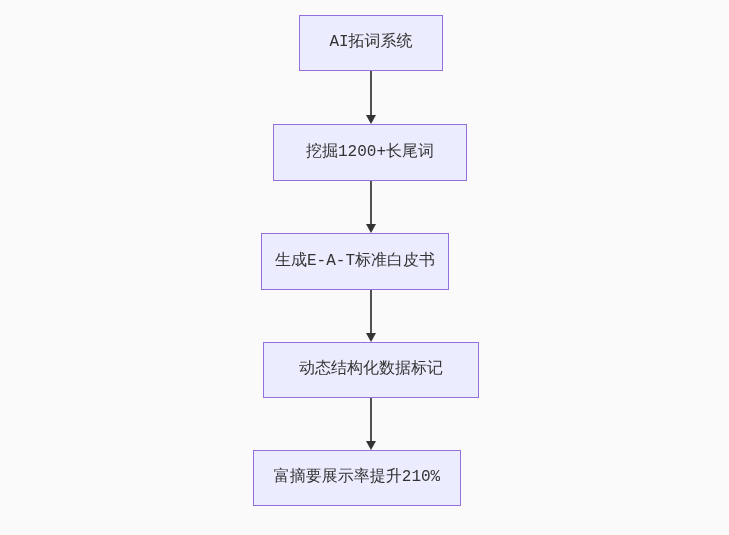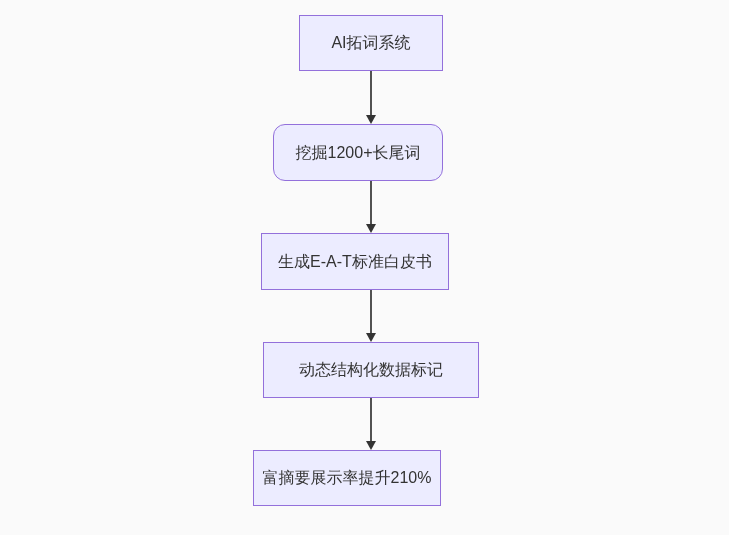--- a/index.html
+++ b/index.html
@@ -4,41 +4,41 @@
 <style>
   html, body {
     margin: 0;
     padding: 0;
   }
   .canvas {
     position: relative;
     width: 729px;
     height: 535px;
     background: #fafafa;
-    font-family: Liberation Sans, sans-serif;
+    font-family: Liberation Mono, monospace;
     overflow: hidden;
   }
   .flow-node {
     position: absolute;
     box-sizing: border-box;
     background: #ECECFF;
     border: 1.5px solid #9370DB;
     display: flex;
     align-items: center;
     justify-content: center;
     color: #333333;
     font-size: 16px;
     line-height: 1.2;
     text-align: center;
   }
   .node-1 { left: 299px; top: 15px;  width: 144px; height: 56px; }
-  .node-2 { left: 273px; top: 124px; width: 170px; height: 57px; border-radius: 12px; }
+  .node-2 { left: 273px; top: 124px; width: 194px; height: 57px; }
   .node-3 { left: 261px; top: 233px; width: 188px; height: 57px; }
   .node-4 { left: 263px; top: 342px; width: 216px; height: 56px; }
-  .node-5 { left: 253px; top: 450px; width: 188px; height: 56px; }
+  .node-5 { left: 253px; top: 450px; width: 208px; height: 56px; }
 
   .flow-arrow {
     position: absolute;
     left: 365px;
     width: 12px;
     display: block;
   }
   .arrow-1 { top: 71px;  height: 53px; }
   .arrow-2 { top: 181px; height: 52px; }
   .arrow-3 { top: 290px; height: 52px; }

